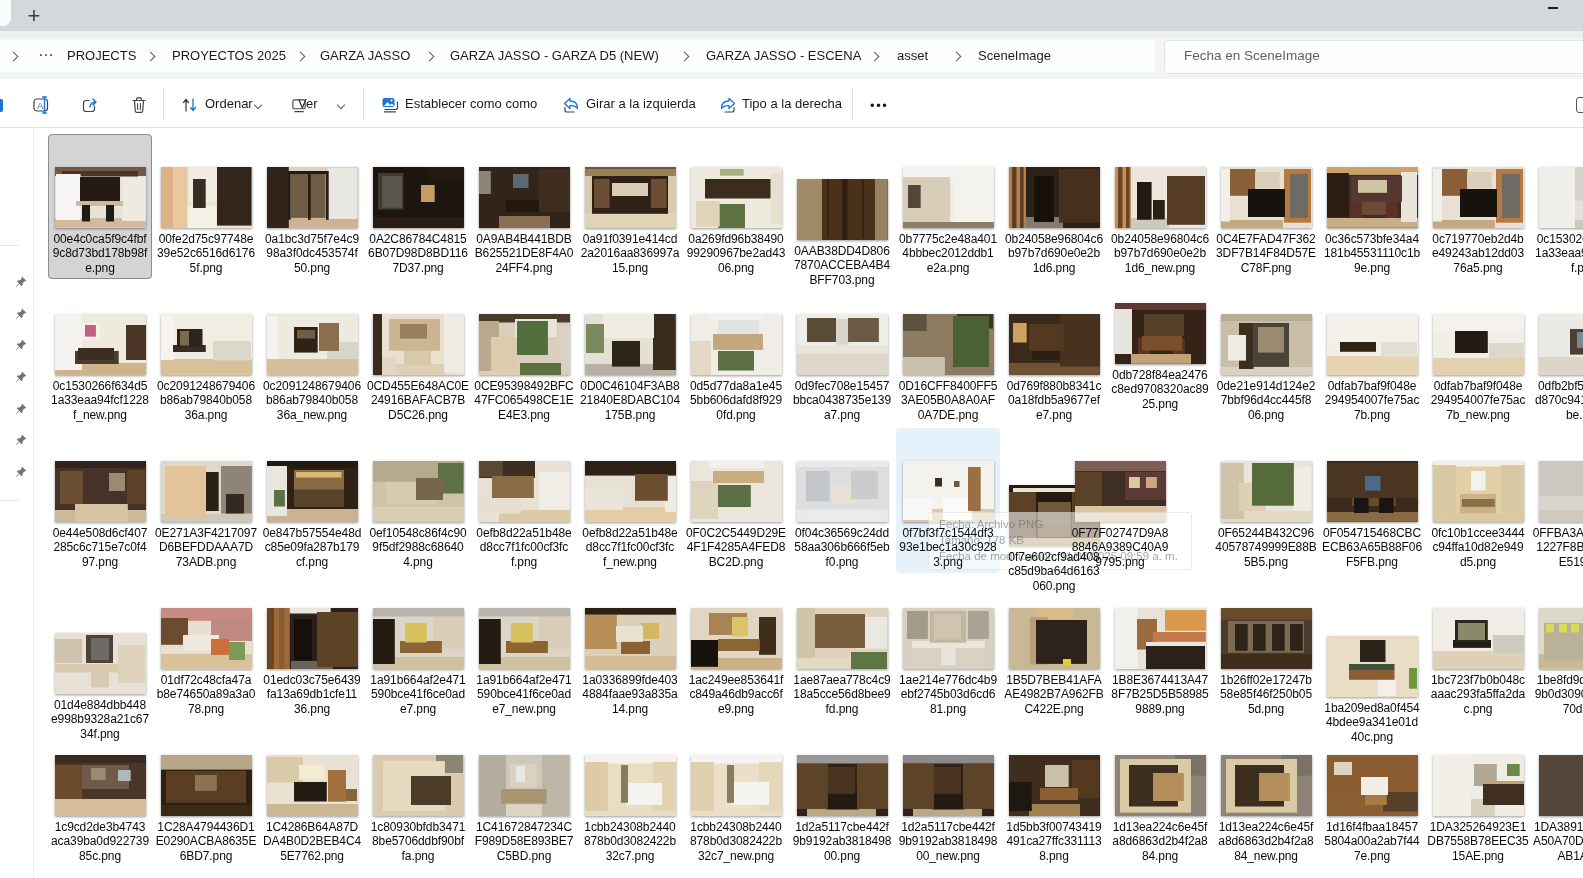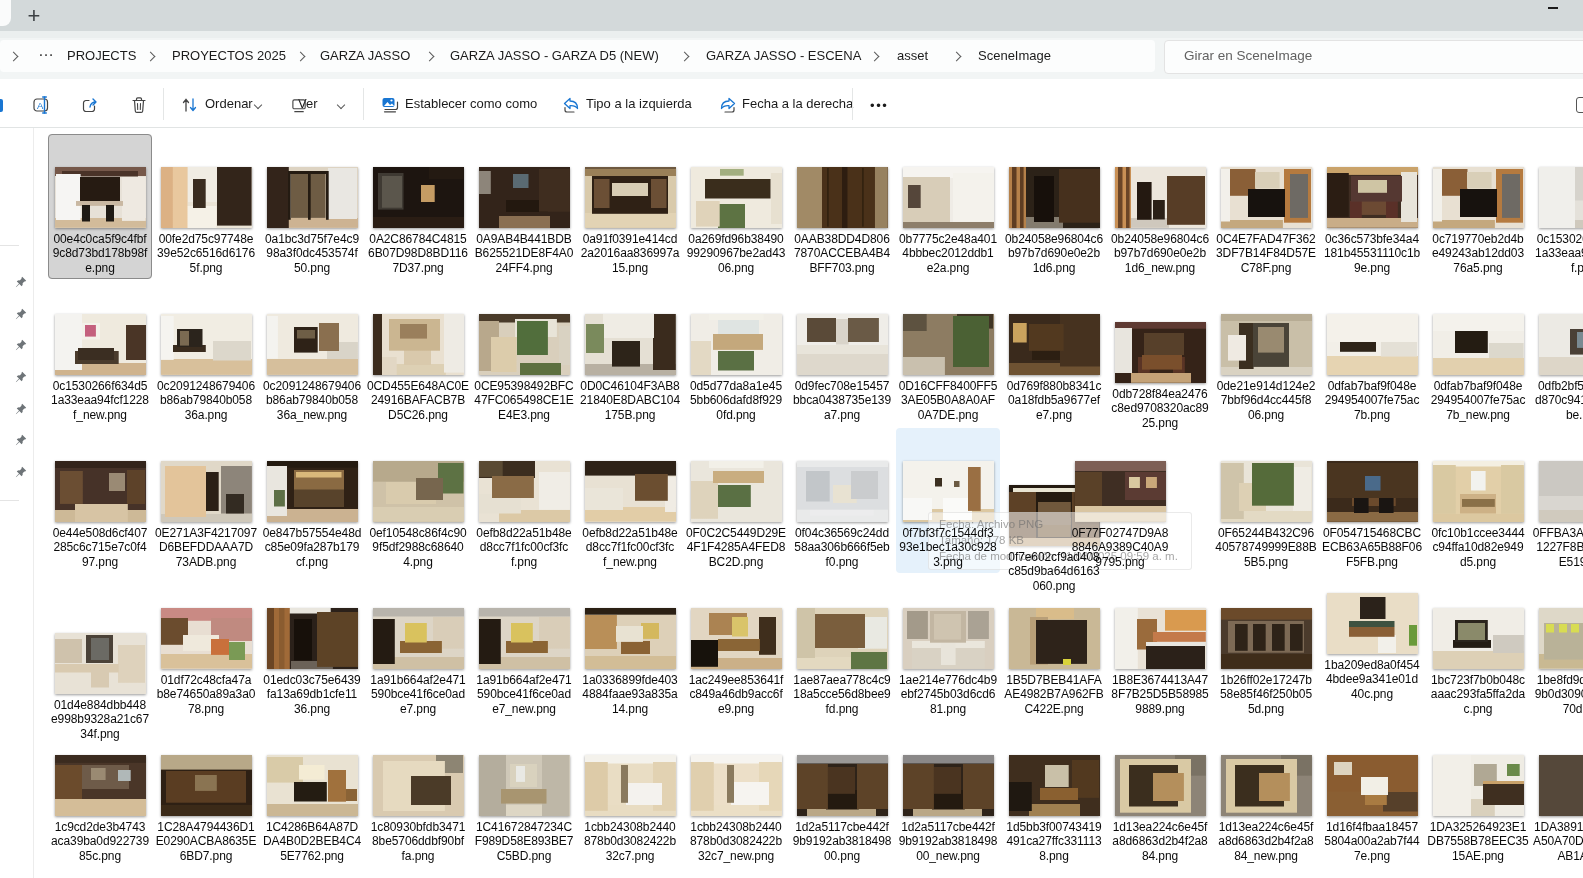--- a/index.html
+++ b/index.html
@@ -33,21 +33,21 @@
 #tip div{position:absolute;left:10px;font-size:11.5px;color:rgba(110,110,110,.62);white-space:nowrap}
 </style></head><body>
 <div id="tabbar"></div>
 <div id="tabstub"></div>
 <div id="plus">+</div>
 <div id="minim"></div>
 <div id="addrband"></div>
 <div id="addrband2"></div>
 <div id="bcbox"></div>
 <div id="searchbox">
-    <span>Girar en SceneImage</span>
+    <span>Fecha en SceneImage</span>
   </div>
 <div class="chev" style="left:10px"></div>
 <div class="bc" style="left:38px;top:42px;font-size:16px;letter-spacing:1px;color:#333">…</div>
 <div class="bc" style="left:67px">PROJECTS</div>
 <div class="chev" style="left:147px"></div>
 <div class="bc" style="left:172px">PROYECTOS 2025</div>
 <div class="chev" style="left:297px"></div>
 <div class="bc" style="left:320px">GARZA JASSO</div>
 <div class="chev" style="left:426px"></div>
 <div class="bc" style="left:450px">GARZA JASSO - GARZA D5 (NEW)</div>
@@ -96,26 +96,26 @@
       <path d="M3 10 L6.5 6 L9 9 L11 7.5 L13 10 Z" fill="#fff" stroke="none"></path>
       <circle cx="10.5" cy="4.5" r="1.1" fill="#fff" stroke="none"></circle>
       <path d="M4 13.5 h10.5 a2 2 0 0 0 2 -2 V6" stroke="#444" stroke-width="1.2"></path>
       <path d="M3.5 15.8 h11" stroke="#444" stroke-width="1.2"></path>
     </svg></div>
 <div class="tlabel" style="left:405px">Establecer como como</div>
 <div class="abs" style="left:562px;top:96px;z-index:3"><svg width="18" height="18" viewBox="0 0 18 18" fill="none" stroke-linecap="round" stroke-linejoin="round">
       <path d="M2.5 7.5 L8 2.5 L8 5 C13 5 15.5 8 15.5 12.5 C13.5 9.5 11 9.5 8 9.7 L8 12.5 Z" stroke="#1976d2" stroke-width="1.3" fill="none"></path>
       <path d="M3 11.5 V14 a2 2 0 0 0 2 2 H12" stroke="#444" stroke-width="1.2"></path>
     </svg></div>
-<div class="tlabel" style="left:586px">Tipo a la izquierda</div>
+<div class="tlabel" style="left:586px">Girar a la izquierda</div>
 <div class="abs" style="left:719px;top:96px;z-index:3"><svg width="18" height="18" viewBox="0 0 18 18" fill="none" stroke-linecap="round" stroke-linejoin="round">
       <path d="M15.5 7.5 L10 2.5 L10 5 C5 5 2.5 8 2.5 12.5 C4.5 9.5 7 9.5 10 9.7 L10 12.5 Z" stroke="#1976d2" stroke-width="1.3" fill="none"></path>
       <path d="M15 11.5 V14 a2 2 0 0 1 -2 2 H6" stroke="#444" stroke-width="1.2"></path>
     </svg></div>
-<div class="tlabel" style="left:742px">Fecha a la derecha</div>
+<div class="tlabel" style="left:742px">Tipo a la derecha</div>
 <div class="tsep" style="left:852px"></div>
 <div class="abs" style="left:870px;top:98px;font-size:13px;letter-spacing:1.6px;color:#1b1b1b">•••</div>
 <div class="abs" style="left:1576px;top:97px;width:10px;height:14px;border:1.3px solid #555;border-radius:3px"></div>
 <div id="leftrail"></div>
 <div id="raildiv"></div>
 <div class="railsep" style="top:245px"></div>
 <div class="railsep" style="top:500px"></div>
 <div class="abs" style="left:15px;top:274px"><svg width="12" height="12" viewBox="0 0 12 12">
       <path d="M7.2 0.8 L11.2 4.8 L10.1 5.6 L9.4 5.4 L7.6 7.2 C7.9 8.1 7.7 9.1 7 9.8 L6.6 10.2 L4.4 8 L1.6 10.8 L0.8 11.2 L1.2 10.4 L4 7.6 L1.8 5.4 L2.2 5 C2.9 4.3 3.9 4.1 4.8 4.4 L6.6 2.6 L6.4 1.9 Z" fill="#6e7478"></path>
     </svg></div>
@@ -163,21 +163,21 @@
     <div class="nm">0A9AB4B441BDB<br>B625521DE8F4A0<br>24FF4.png</div>
   </div>
 <div class="tile" style="left:578px;top:134px">
     <div class="im" style="background:linear-gradient(#d8cdb4,#d8cdb4) 27.3px 15.9px/36.4px 13.4px no-repeat,linear-gradient(#6b4f35,#6b4f35) 9.1px 12.2px/15.5px 29.3px no-repeat,linear-gradient(#6b4f35,#6b4f35) 66.4px 12.2px/15.5px 29.3px no-repeat,linear-gradient(#2f2115,#2f2115) 7.3px 8.5px/76.4px 37.8px no-repeat,linear-gradient(#6e5940,#6e5940) 0.0px 0.0px/91.0px 2.4px no-repeat,linear-gradient(#9a8058,#9a8058) 0.0px 2.4px/91.0px 7.3px no-repeat,linear-gradient(#e2d3b4,#e2d3b4) 0.0px 46.4px/91.0px 14.6px no-repeat;background-color:#d9caab"></div>
     <div class="nm">0a91f0391e414cd<br>2a2016aa836997a<br>15.png</div>
   </div>
 <div class="tile" style="left:684px;top:134px">
     <div class="im" style="background:linear-gradient(#a3af80,#a3af80) 29.1px 1.8px/23.7px 6.7px no-repeat,linear-gradient(#3a2d1c,#3a2d1c) 14.6px 12.2px/65.5px 19.5px no-repeat,linear-gradient(#e0d3ba,#e0d3ba) 5.5px 34.2px/23.7px 25.6px no-repeat,linear-gradient(#5d7343,#5d7343) 27.3px 36.6px/27.3px 24.4px no-repeat,linear-gradient(#e7e0d0,#e7e0d0) 80.1px 6.1px/10.9px 51.2px no-repeat;background-color:#efeade"></div>
     <div class="nm">0a269fd96b38490<br>99290967be2ad43<br>06.png</div>
   </div>
-<div class="tile" style="left:790px;top:134px">
+<div class="tile" style="left:790px;top:146px">
     <div class="im" style="background:linear-gradient(#2e1d10,#2e1d10) 45.5px 0.0px/5.5px 61.0px no-repeat,linear-gradient(#33220f,#33220f) 30.0px 1.2px/1.8px 58.6px no-repeat,linear-gradient(#33220f,#33220f) 65.5px 1.2px/1.8px 58.6px no-repeat,linear-gradient(#4a3119,#4a3119) 25.5px 0.0px/52.8px 61.0px no-repeat,linear-gradient(#a18a66,#a18a66) 0.0px 0.0px/25.5px 61.0px no-repeat,linear-gradient(#97815f,#97815f) 78.3px 0.0px/12.7px 61.0px no-repeat;background-color:#58402a"></div>
     <div class="nm">0AAB38DD4D806<br>7870ACCEBA4B4<br>BFF703.png</div>
   </div>
 <div class="tile" style="left:896px;top:134px">
     <div class="im" style="background:linear-gradient(#55463a,#55463a) 5.5px 18.3px/12.7px 23.2px no-repeat,linear-gradient(#d8cdb8,#d8cdb8) 0.0px 9.8px/47.3px 45.1px no-repeat,linear-gradient(#f4f2ec,#f4f2ec) 50.0px 6.1px/41.0px 48.8px no-repeat,linear-gradient(#f6f4f0,#f6f4f0) 0.0px 0.0px/91.0px 11.0px no-repeat,linear-gradient(#8d7e6a,#8d7e6a) 0.0px 54.9px/91.0px 6.1px no-repeat;background-color:#efece6"></div>
     <div class="nm">0b7775c2e48a401<br>4bbbec2012ddb1<br>e2a.png</div>
   </div>
 <div class="tile" style="left:1002px;top:134px">
     <div class="im" style="background:linear-gradient(#5e3d22,#5e3d22) 3.6px 0.0px/4.5px 61.0px no-repeat,linear-gradient(#5e3d22,#5e3d22) 11.8px 0.0px/3.6px 61.0px no-repeat,linear-gradient(#b5814a,#b5814a) 0.0px 0.0px/17.3px 61.0px no-repeat,linear-gradient(#17100b,#17100b) 25.5px 8.5px/20.0px 46.4px no-repeat,linear-gradient(#46301d,#46301d) 50.0px 2.4px/41.0px 53.7px no-repeat,linear-gradient(#837b6e,#837b6e) 14.6px 50.0px/40.0px 11.0px no-repeat;background-color:#2c2218"></div>
     <div class="nm">0b24058e96804c6<br>b97b7d690e0e2b<br>1d6.png</div>
@@ -235,21 +235,21 @@
     <div class="nm">0d9fec708e15457<br>bbca0438735e139<br>a7.png</div>
   </div>
 <div class="tile" style="left:896px;top:281px">
     <div class="im" style="background:linear-gradient(#4b6134,#4b6134) 50.0px 2.4px/36.4px 51.2px no-repeat,linear-gradient(#403525,#403525) 54.6px 0.0px/36.4px 14.6px no-repeat,linear-gradient(#c9c0ae,#c9c0ae) 0.0px 42.7px/41.9px 18.3px no-repeat,linear-gradient(#5d5240,#5d5240) 0.0px 0.0px/23.7px 17.1px no-repeat;background-color:#8d7c62"></div>
     <div class="nm">0D16CFF8400FF5<br>3AE05B0A8A0AF<br>0A7DE.png</div>
   </div>
 <div class="tile" style="left:1002px;top:281px">
     <div class="im" style="background:linear-gradient(#caa35e,#caa35e) 4.5px 8.5px/13.7px 19.5px no-repeat,linear-gradient(#52391f,#52391f) 20.0px 9.8px/34.6px 26.8px no-repeat,linear-gradient(#46321f,#46321f) 51.0px 0.0px/40.0px 52.5px no-repeat,linear-gradient(#2c1f12,#2c1f12) 23.7px 32.9px/34.6px 13.4px no-repeat,linear-gradient(#6e5232,#6e5232) 0.0px 48.8px/91.0px 12.2px no-repeat;background-color:#3a2a1c"></div>
     <div class="nm">0d769f880b8341c<br>0a18fdb5a9677ef<br>e7.png</div>
   </div>
-<div class="tile" style="left:1108px;top:289px">
+<div class="tile" style="left:1108px;top:270px">
     <div class="im" style="background:linear-gradient(#57402a,#57402a) 29.1px 11.0px/40.0px 22.0px no-repeat,linear-gradient(#7a4f2c,#7a4f2c) 27.3px 32.9px/40.0px 14.6px no-repeat,linear-gradient(#5a3425,#5a3425) 23.7px 35.4px/11.8px 15.9px no-repeat,linear-gradient(#5a3425,#5a3425) 58.2px 35.4px/11.8px 15.9px no-repeat,linear-gradient(#e8e5de,#e8e5de) 0.0px 6.1px/17.3px 45.1px no-repeat,linear-gradient(#5e3a32,#5e3a32) 0.0px 0.0px/91.0px 6.7px no-repeat,linear-gradient(#c4a277,#c4a277) 16.4px 51.2px/60.1px 9.8px no-repeat;background-color:#352318"></div>
     <div class="nm">0db728f84ea2476<br>c8ed9708320ac89<br>25.png</div>
   </div>
 <div class="tile" style="left:1214px;top:281px">
     <div class="im" style="background:linear-gradient(#998a70,#998a70) 37.3px 12.8px/26.4px 25.6px no-repeat,linear-gradient(#4a4438,#4a4438) 32.8px 8.5px/36.4px 43.9px no-repeat,linear-gradient(#efeae2,#efeae2) 7.3px 20.7px/18.2px 25.6px no-repeat,linear-gradient(#3b2f20,#3b2f20) 18.2px 8.5px/14.6px 46.4px no-repeat,linear-gradient(#b7ac94,#b7ac94) 0.0px 0.0px/91.0px 7.3px no-repeat,linear-gradient(#d9d2c2,#d9d2c2) 0.0px 52.5px/91.0px 8.5px no-repeat;background-color:#c9bfa8"></div>
     <div class="nm">0de21e914d124e2<br>7bbf96d4cc445f8<br>06.png</div>
   </div>
 <div class="tile" style="left:1320px;top:281px">
     <div class="im" style="background:linear-gradient(#2e2418,#2e2418) 13.7px 28.1px/36.4px 9.8px no-repeat,linear-gradient(#e4e0d6,#e4e0d6) 54.6px 28.1px/36.4px 14.6px no-repeat,linear-gradient(#f4f1ea,#f4f1ea) 0.0px 0.0px/91.0px 28.1px no-repeat,linear-gradient(#e6d4b2,#e6d4b2) 0.0px 41.5px/91.0px 19.5px no-repeat;background-color:#f2efe8"></div>
     <div class="nm">0dfab7baf9f048e<br>294954007fe75ac<br>7b.png</div>
@@ -363,21 +363,21 @@
     <div class="nm">1B5D7BEB41AFA<br>AE4982B7A962FB<br>C422E.png</div>
   </div>
 <div class="tile" style="left:1108px;top:575px">
     <div class="im" style="background:linear-gradient(#e8e6e0,#e8e6e0) 31.9px 33.5px/59.1px 4.3px no-repeat,linear-gradient(#2b2119,#2b2119) 31.9px 36.6px/59.1px 24.4px no-repeat,linear-gradient(#c47a4a,#c47a4a) 38.2px 24.4px/52.8px 9.8px no-repeat,linear-gradient(#d99a4f,#d99a4f) 50.0px 2.4px/41.0px 20.7px no-repeat,linear-gradient(#9a6b3c,#9a6b3c) 22.8px 11.0px/20.0px 30.5px no-repeat,linear-gradient(#f2f0ea,#f2f0ea) 0.0px 0.0px/22.8px 61.0px no-repeat;background-color:#e9e2d6"></div>
     <div class="nm">1B8E3674413A47<br>8F7B25D5B58985<br>9889.png</div>
   </div>
 <div class="tile" style="left:1214px;top:575px">
     <div class="im" style="background:linear-gradient(#2e2318,#2e2318) 14.6px 15.9px/12.7px 26.8px no-repeat,linear-gradient(#2e2318,#2e2318) 32.8px 15.9px/12.7px 26.8px no-repeat,linear-gradient(#2e2318,#2e2318) 51.0px 15.9px/12.7px 26.8px no-repeat,linear-gradient(#2e2318,#2e2318) 69.2px 15.9px/12.7px 26.8px no-repeat,linear-gradient(#7d6a55,#7d6a55) 7.3px 13.4px/76.4px 31.7px no-repeat,linear-gradient(#6b4a2a,#6b4a2a) 0.0px 0.0px/91.0px 11.6px no-repeat,linear-gradient(#3f2d1a,#3f2d1a) 0.0px 46.4px/91.0px 14.6px no-repeat;background-color:#4b3b2c"></div>
     <div class="nm">1b26ff02e17247b<br>58e85f46f250b05<br>5d.png</div>
   </div>
-<div class="tile" style="left:1320px;top:560px">
+<div class="tile" style="left:1320px;top:603px">
     <div class="im" style="background:linear-gradient(#2b221a,#2b221a) 33.7px 3.7px/25.5px 22.0px no-repeat,linear-gradient(#3f5240,#3f5240) 22.8px 28.1px/45.5px 6.1px no-repeat,linear-gradient(#8a5f36,#8a5f36) 22.8px 34.2px/45.5px 9.8px no-repeat,linear-gradient(#f2f0ea,#f2f0ea) 51.0px 41.5px/18.2px 18.3px no-repeat,linear-gradient(#6a9a3b,#6a9a3b) 82.8px 31.7px/8.2px 20.7px no-repeat;background-color:#e9ddc6"></div>
     <div class="nm">1ba209ed8a0f454<br>4bdee9a341e01d<br>40c.png</div>
   </div>
 <div class="tile" style="left:1426px;top:575px">
     <div class="im" style="background:linear-gradient(#8a8a6a,#8a8a6a) 25.5px 14.6px/27.3px 17.1px no-repeat,linear-gradient(#2b251d,#2b251d) 22.8px 12.2px/32.8px 22.0px no-repeat,linear-gradient(#241d14,#241d14) 20.0px 31.7px/38.2px 7.9px no-repeat,linear-gradient(#cfcac0,#cfcac0) 60.1px 26.8px/30.9px 18.3px no-repeat,linear-gradient(#ddd0b6,#ddd0b6) 0.0px 42.7px/91.0px 18.3px no-repeat;background-color:#f0ede6"></div>
     <div class="nm">1bc723f7b0b048c<br>aaac293fa5ffa2da<br>c.png</div>
   </div>
 <div class="tile" style="left:1532px;top:575px">
     <div class="im" style="background:linear-gradient(#d8dc52,#d8dc52) 7.3px 15.9px/8.2px 8.5px no-repeat,linear-gradient(#d8dc52,#d8dc52) 20.0px 15.9px/8.2px 8.5px no-repeat,linear-gradient(#d8dc52,#d8dc52) 32.8px 15.9px/8.2px 8.5px no-repeat,linear-gradient(#d8dc52,#d8dc52) 45.5px 15.9px/8.2px 8.5px no-repeat,linear-gradient(#d8dc52,#d8dc52) 58.2px 15.9px/8.2px 8.5px no-repeat,linear-gradient(#b9b298,#b9b298) 5.5px 14.6px/63.7px 36.6px no-repeat,linear-gradient(#3f3322,#3f3322) 65.5px 0.0px/25.5px 61.0px no-repeat,linear-gradient(#c9b992,#c9b992) 0.0px 46.4px/91.0px 14.6px no-repeat;background-color:#ded8c8"></div>
     <div class="nm">1be8fd9d0a1b4c2<br>9b0d3090d1a70d7<br>70d.png</div>

